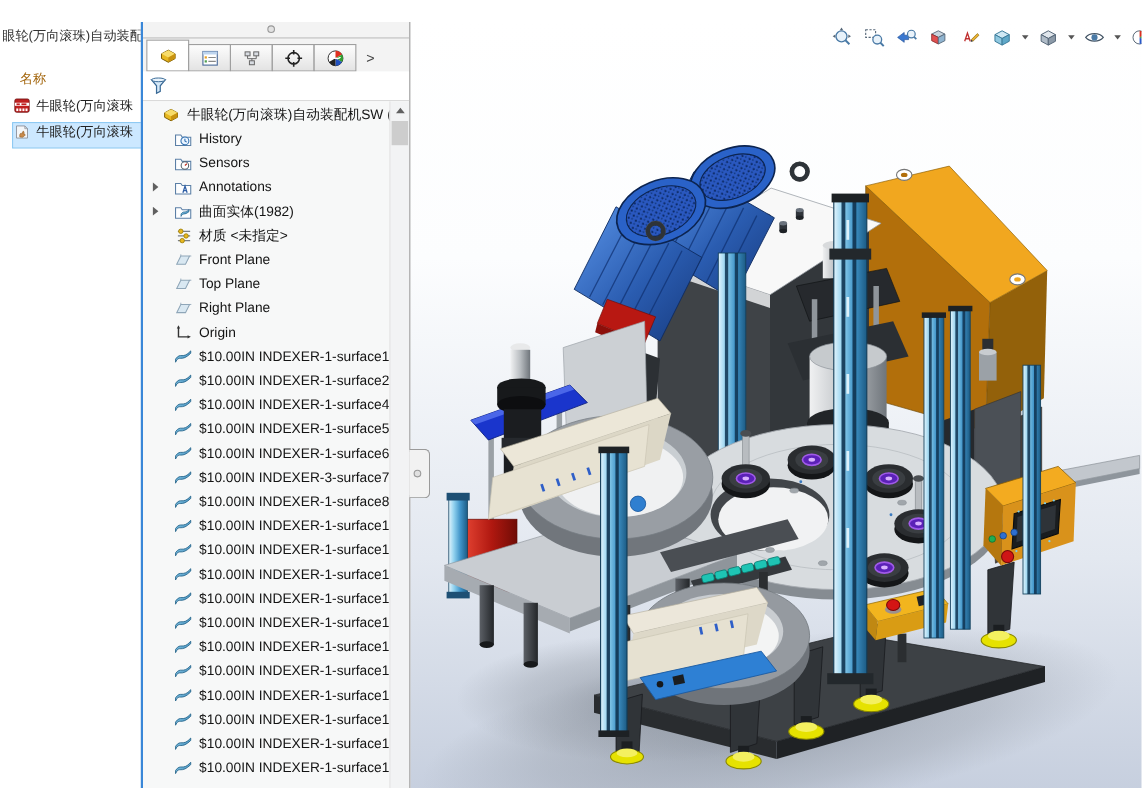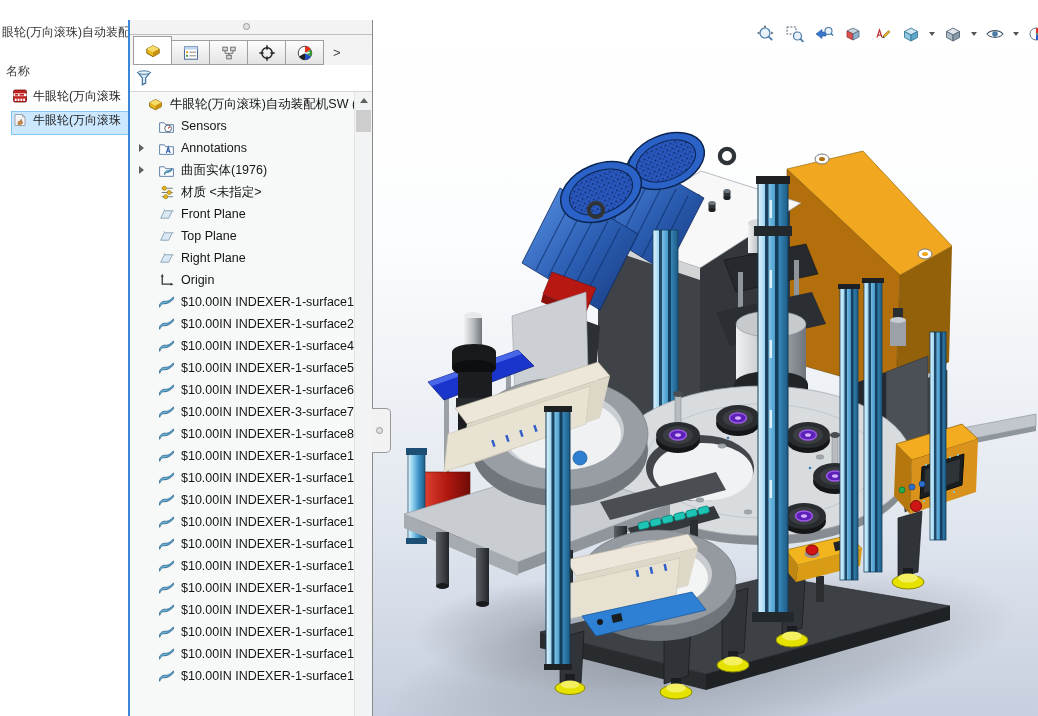--- a/index.html
+++ b/index.html
@@ -2,21 +2,21 @@
 <html><head>
 <meta charset="utf-8">
 <style>
   html,body{margin:0;padding:0;}
   body{font-family:"Liberation Sans",sans-serif;}
   .screen{position:relative;width:1038px;height:716px;overflow:hidden;background:#fff;margin-top:20px;}
 
   
   .explorer{position:absolute;left:0;top:0;width:131px;height:716px;background:#fff;}
   .explorer-title{position:absolute;left:2px;top:4px;font-size:12px;color:#333;white-space:nowrap;}
-  .explorer-colheader{position:absolute;left:6px;top:43px;font-size:12px;color:#404040;}
+  .explorer-colheader{position:absolute;left:18px;top:43px;font-size:12px;color:#a16207;}
   .file-row{position:absolute;left:12px;width:150px;height:22px;display:flex;align-items:flex-start;gap:5px;font-size:12px;color:#222;white-space:nowrap;}
   .file-row.selected{background:#cce8ff;outline:1px solid #84c5f2;}
   .file-row svg{width:16px;height:16px;flex:none;}
 
   
   .feature-panel{position:absolute;left:128px;top:0;width:245px;height:716px;box-sizing:border-box;
     background:#f7f8f8;border-left:2px solid #3a87d8;border-right:1px solid #8a8a8a;
     display:flex;flex-direction:column;z-index:3;}
   .panel-grip{height:14px;background:#f3f3f3;border-bottom:1px solid #bdbdbd;position:relative;flex:none;}
   .grip-dot{position:absolute;left:113px;top:3px;width:7px;height:7px;border-radius:50%;background:#e2e2e2;border:1px solid #999;box-sizing:border-box;}
@@ -747,37 +747,43 @@
     <div class="tree">
       <div class="tree-rows" id="tree-rows">
           <div class="tree-row root">
             <svg>
               <use href="#i-assembly"></use>
             </svg>
             <span class="tree-label">牛眼轮(万向滚珠)自动装配机SW  (De</span>
           </div>
           <div class="tree-row">
             <svg>
+              <use href="#i-history"></use>
+            </svg>
+            <span class="tree-label">History</span>
+          </div>
+          <div class="tree-row">
+            <svg>
               <use href="#i-sensors"></use>
             </svg>
             <span class="tree-label">Sensors</span>
           </div>
           <div class="tree-row">
             <span class="expander"></span>
             <svg>
               <use href="#i-annotations"></use>
             </svg>
             <span class="tree-label">Annotations</span>
           </div>
           <div class="tree-row">
             <span class="expander"></span>
             <svg>
               <use href="#i-surffolder"></use>
             </svg>
-            <span class="tree-label">曲面实体(1976)</span>
+            <span class="tree-label">曲面实体(1982)</span>
           </div>
           <div class="tree-row">
             <svg>
               <use href="#i-material"></use>
             </svg>
             <span class="tree-label">材质 &lt;未指定&gt;</span>
           </div>
           <div class="tree-row">
             <svg>
               <use href="#i-plane"></use>

